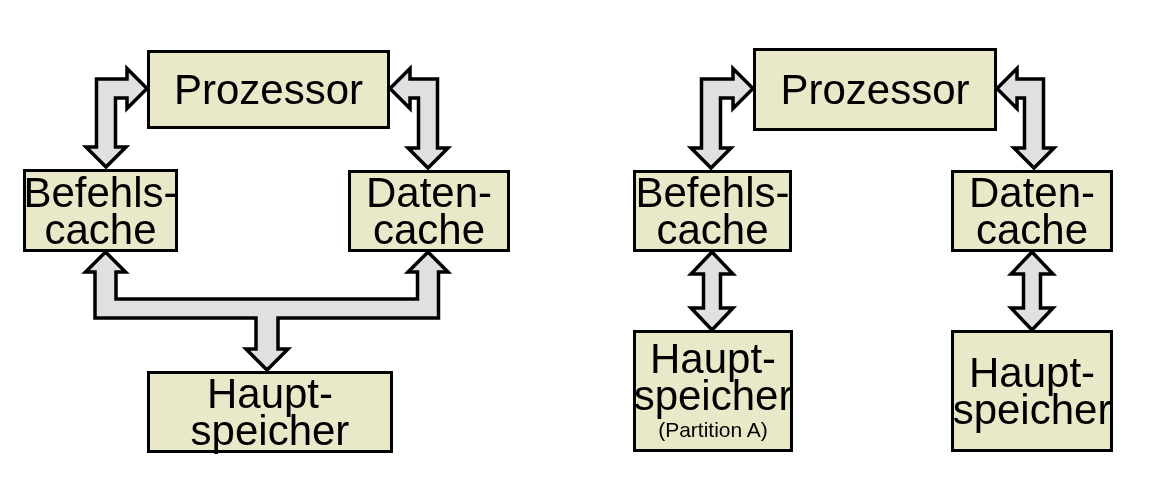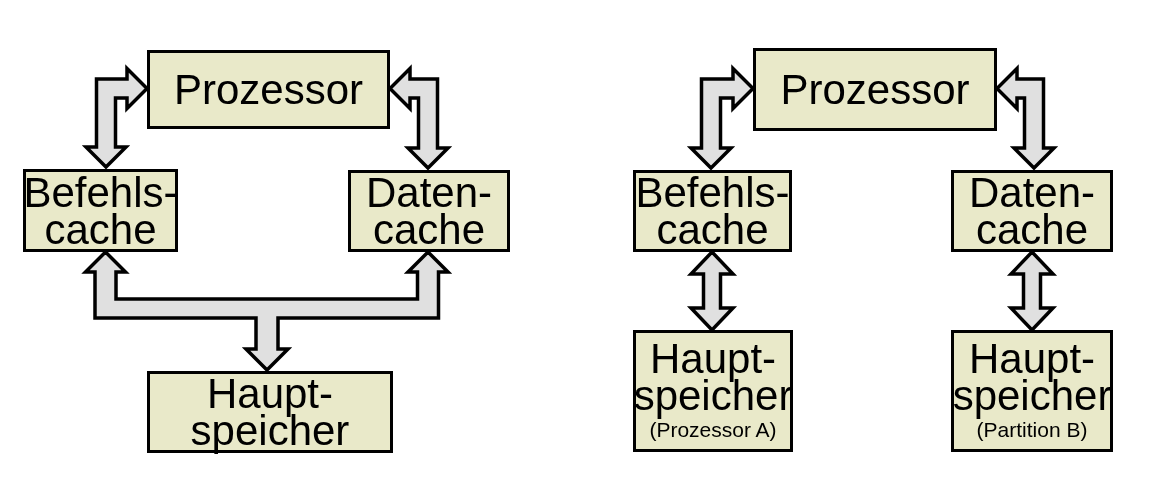--- a/index.html
+++ b/index.html
@@ -101,21 +101,20 @@
     <span class="box-label">Befehls-
 cache</span>
   </div>
   <div class="box r-dcache">
     <span class="box-label">Daten-
 cache</span>
   </div>
   <div class="box r-mem-a">
     <span class="box-label">Haupt-
 speicher</span>
-    <span class="partition-label">(Prozessor A)</span>
+    <span class="partition-label">(Partition A)</span>
   </div>
   <div class="box r-mem-b">
     <span class="box-label">Haupt-
 speicher</span>
-    <span class="partition-label">(Partition B)</span>
   </div>
 
 </div>
 
 </body></html>

